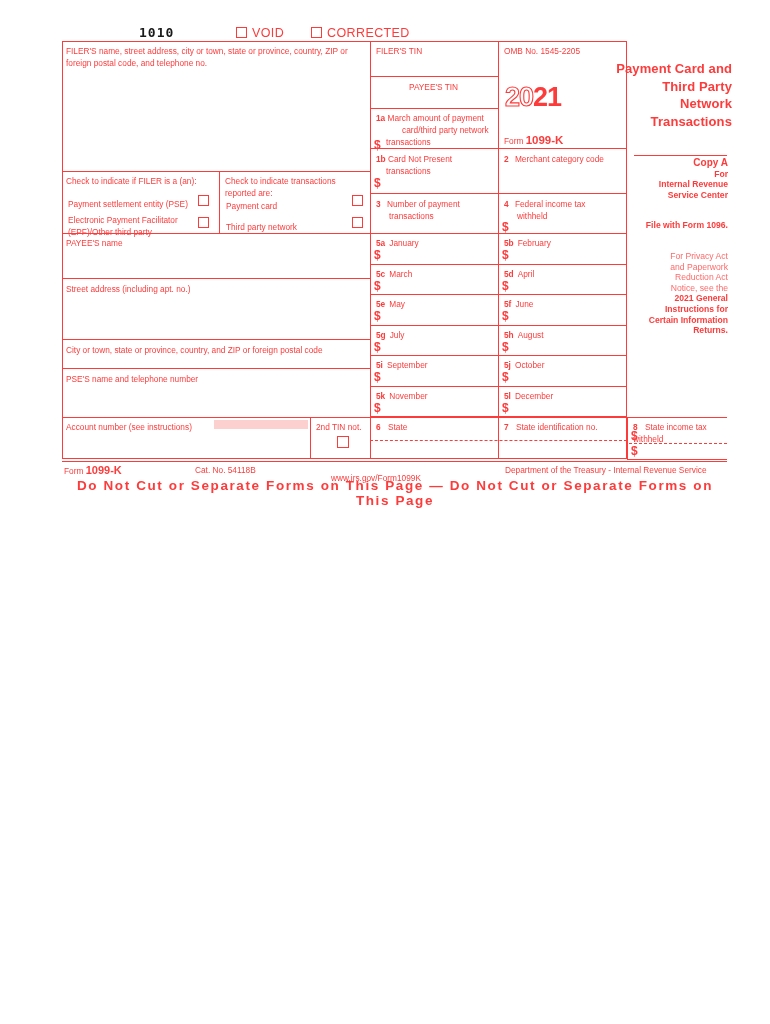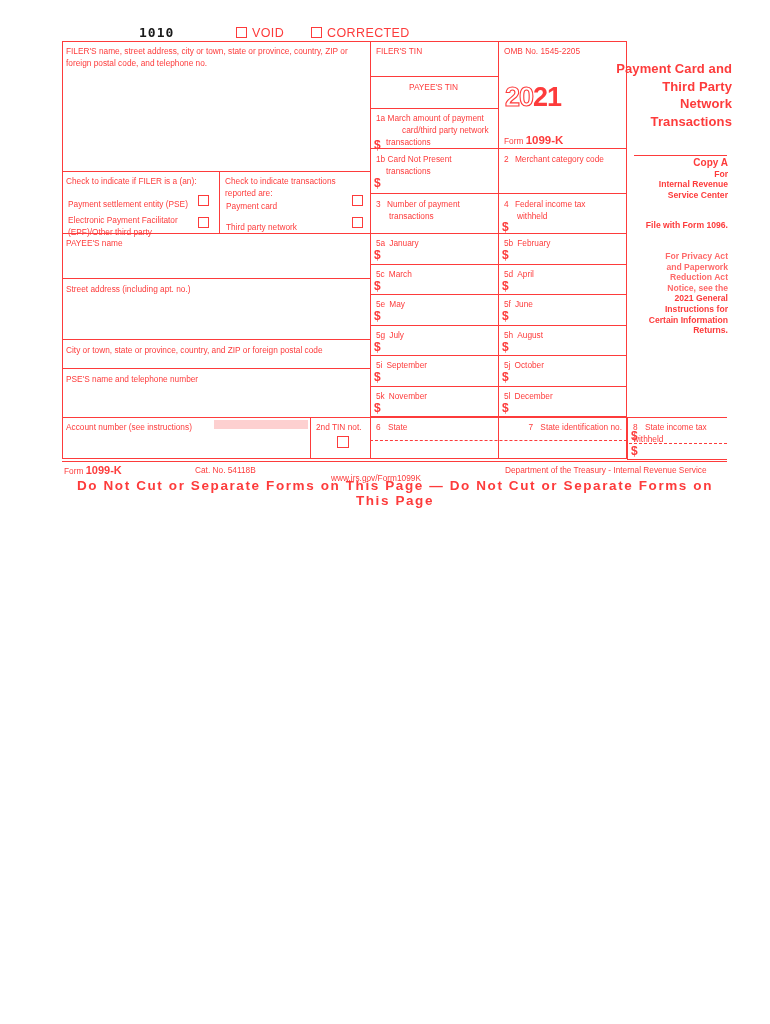--- a/index.html
+++ b/index.html
@@ -21,34 +21,34 @@
   
   .vsplit{position:absolute;left:370px;top:41px;width:0;height:418px;border-left:1.3px solid #fd3b3b;}
   .vsplit2{position:absolute;left:498px;top:41px;width:0;height:107px;border-left:1.3px solid #fd3b3b;}
   .vsplit3{position:absolute;left:498px;top:148px;width:0;height:311px;border-left:1.3px solid #fd3b3b;}
 
   .hline{position:absolute;border-top:1.3px solid #fd3b3b;}
   .vline{position:absolute;border-left:1.3px solid #fd3b3b;}
 
   .cell{position:absolute;box-sizing:border-box;padding:2px 4px 0 4px;}
   .lab{font-size:8.3px;line-height:12px;letter-spacing:0px;}
-  .lab b{font-weight:normal;margin-top:8px;}
+  .lab b{font-weight:bold;margin-top:8px;}
   .dollar{font-size:12px;font-weight:bold;line-height:12px;}
 
   
   .titleblk{position:absolute;left:592px;top:60px;width:140px;text-align:right;font-size:13px;font-weight:bold;line-height:17.5px;letter-spacing:.1px;}
 
   .yearwrap{position:absolute;left:505px;top:82px;width:88px;height:34px;}
   .yr-hollow{font-size:27px;font-weight:bold;color:#ffffff;-webkit-text-stroke:1.1px #fd3b3b;letter-spacing:-1px;font-family:"Liberation Sans",sans-serif;}
   .yr-solid{font-size:27px;font-weight:bold;color:#fd3b3b;letter-spacing:-1px;font-family:"Liberation Sans",sans-serif;}
 
   .copyrule{position:absolute;left:634px;top:155px;width:93px;border-top:1.2px solid #fd3b3b;}
   .copyblk{position:absolute;left:628px;top:158px;width:100px;text-align:right;font-size:8.6px;line-height:10.6px;font-weight:bold;}
   .copyblk .big{font-size:10px;}
-  .copyblk .light{font-weight:bold;color:#fe6a6a;}
+  .copyblk .light{font-weight:normal;color:#fe6a6a;}
   .copyblk .sp{display:block;height:6px;}
 
   .chkbox{width:11px;height:11px;border:1.3px solid #fd3b3b;box-sizing:border-box;position:absolute;}
 
   .acctshade{position:absolute;background:#fdd0d0;}
 
   .dashed{position:absolute;border-top:1.3px dashed #fd3b3b;}
 
   
   .footrow{position:absolute;left:62px;top:463px;width:665px;height:14px;font-size:8.3px;}
@@ -260,21 +260,21 @@
       <div class="cell lab" style="left: 500px; top: 387.5px; width: 126px; height: 28.5px;"><b>5l</b><span style="margin-left: 4px;">December</span></div>
       <div class="dollar" style="position: absolute; left: 502px; top: 401.5px;">$</div>
     </div>
 
   <div class="cell lab" style="left:372px;top:419px;width:126px;height:40px;">
     <b>6</b>
     <span style="margin-left:5px;">State</span>
   </div>
   <div class="dashed" style="left:370px;top:440px;width:257px;"></div>
 
-  <div class="cell lab" style="left:500px;top:419px;width:126px;height:40px;text-align:right;">
+  <div class="cell lab" style="left:500px;top:419px;width:126px;height:40px;">
     <b>7</b>
     <span style="margin-left:5px;">State identification no.</span>
   </div>
 
   <div class="vline" style="left:627px;top:417px;height:42px;"></div>
   <div class="cell lab" style="left:629px;top:419px;width:98px;height:40px;">
     <b>8</b>
     <span style="margin-left:5px;">State income tax withheld</span>
   </div>
   <div class="dollar" style="position:absolute;left:631px;top:430px;">$</div>

